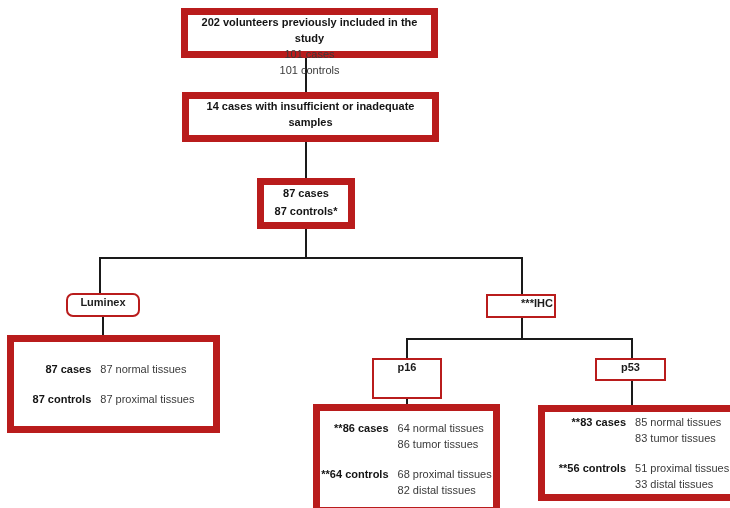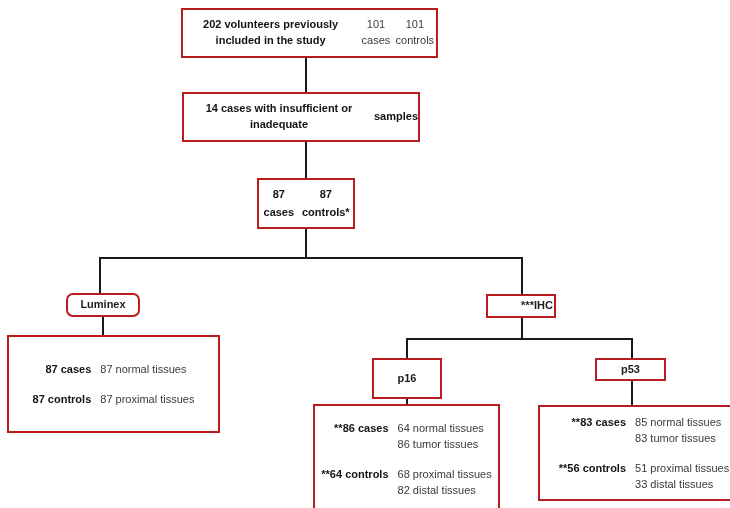--- a/index.html
+++ b/index.html
@@ -8,26 +8,26 @@
     width: 730px;
     height: 508px;
     background: #ffffff;
     font-family: "Liberation Sans", sans-serif;
     color: #1c1c1c;
     overflow: hidden;
   }
   .box {
     position: absolute;
     box-sizing: border-box;
-    border: 2px solid #b91c1c;
+    border: 7px solid #b91c1c;
     background: #ffffff;
     display: flex;
-    flex-direction: row;
+    flex-direction: column;
     align-items: center;
-    justify-content: center;
+    justify-content: flex-start;
     text-align: center;
     font-size: 11px;
     line-height: 1.45;
   }
   .bold { font-weight: bold; color: #141414; }
   .reg  { font-weight: normal; color: #3a3a3a; }
 
   .label-box { border-width: 2.5px; font-weight: bold; font-size: 11px; }
 
   .line { position: absolute; background: #1a1a1a; }
@@ -54,21 +54,21 @@
   .d-lines {
     display: flex;
     flex-direction: column;
     text-align: left;
     white-space: nowrap;
     color: #3a3a3a;
   }
 
   
   #box-volunteers      { left: 181px; top: 8px;   width: 257px; height: 50px; }
-  #box-excluded        { left: 182px; top: 92px;  width: 238px; height: 50px; }
+  #box-excluded        { left: 182px; top: 92px;  width: 257px; height: 50px; }
   #box-eligible        { left: 257px; top: 178px; width: 98px;  height: 51px; line-height: 1.6; }
   #box-luminex         { left: 66px;  top: 293px; width: 74px;  height: 24px; border-radius: 7px; }
   #box-ihc             { left: 486px; top: 294px; width: 70px;  height: 24px; padding-left: 32px; }
   #box-p16             { left: 372px; top: 358px; width: 70px;  height: 41px; }
   #box-p53             { left: 595px; top: 358px; width: 71px;  height: 23px; }
   #box-luminex-detail  { left: 7px;   top: 335px; width: 213px; height: 98px; }
   #box-p16-detail      { left: 313px; top: 404px; width: 187px; height: 110px; }
   #box-p53-detail      { left: 538px; top: 405px; width: 212px; height: 96px; }
 </style>
 </head>

